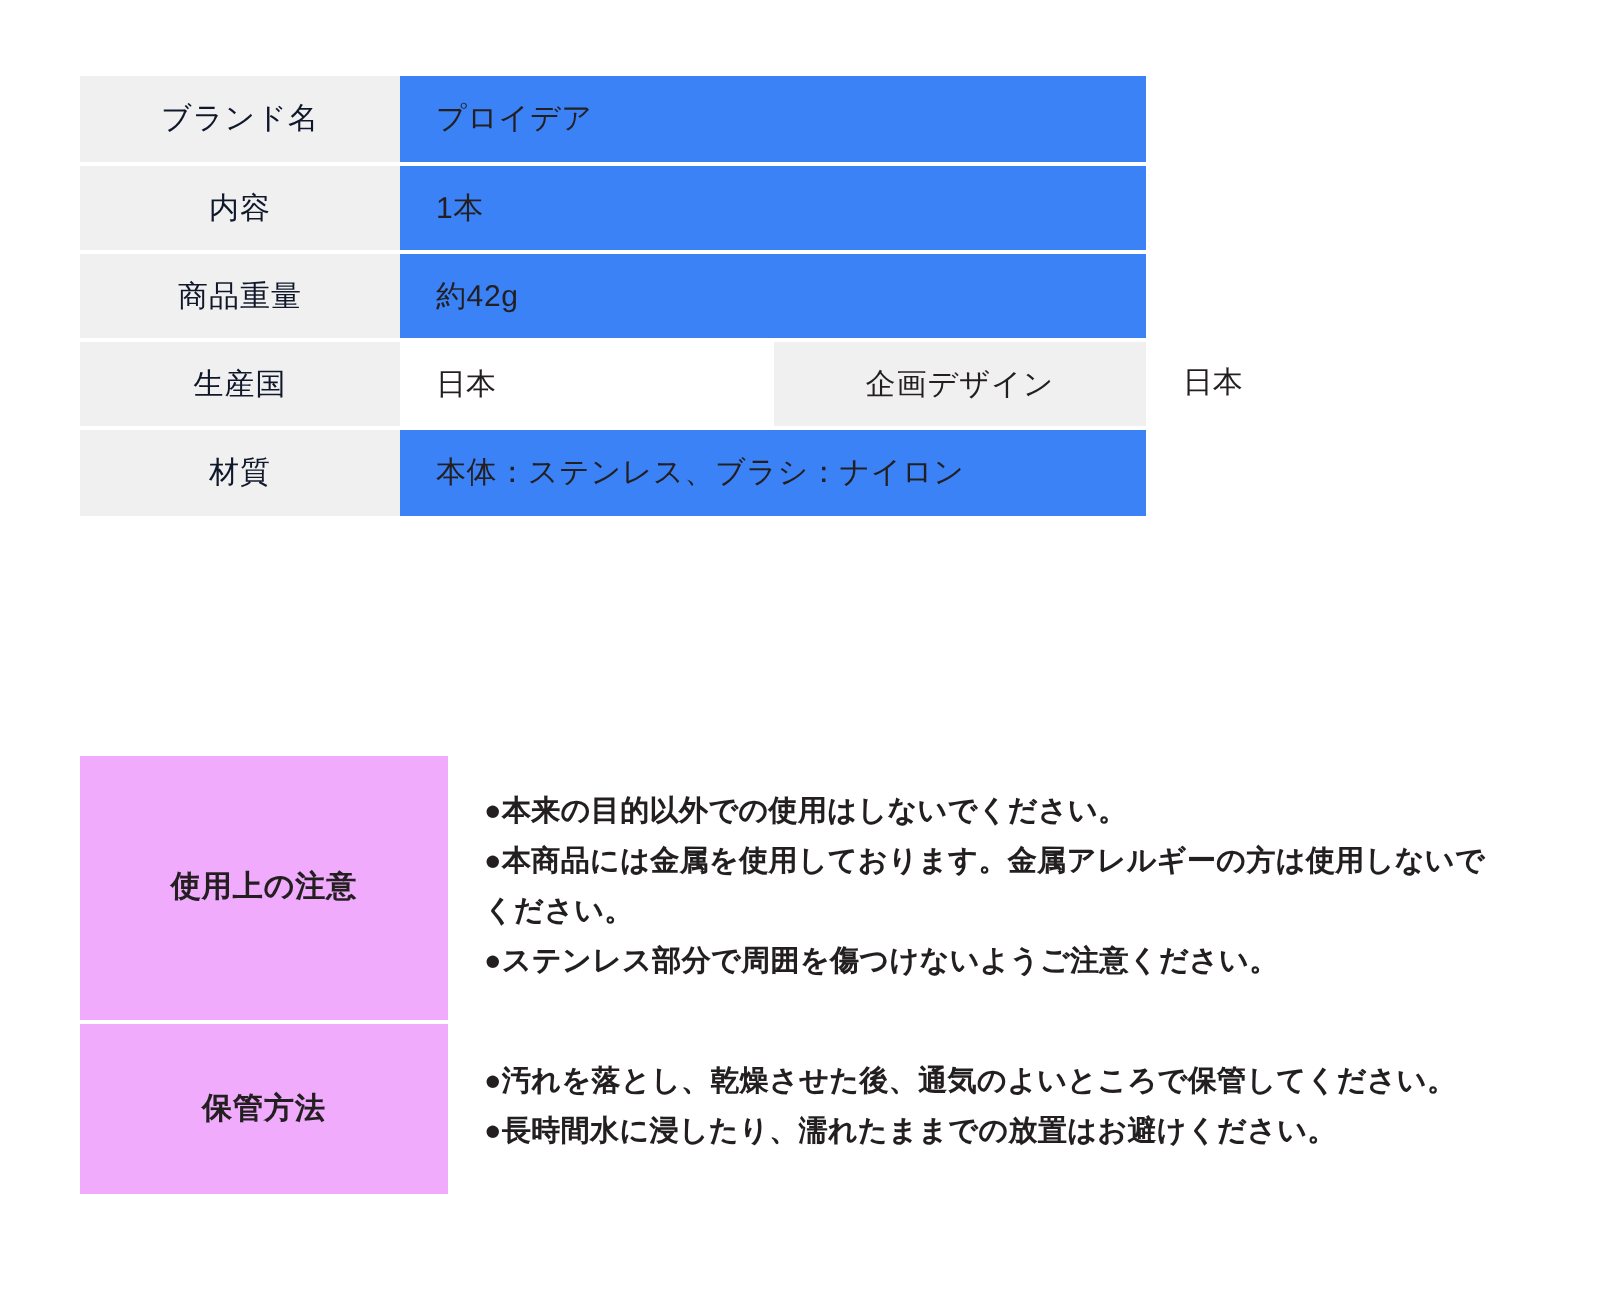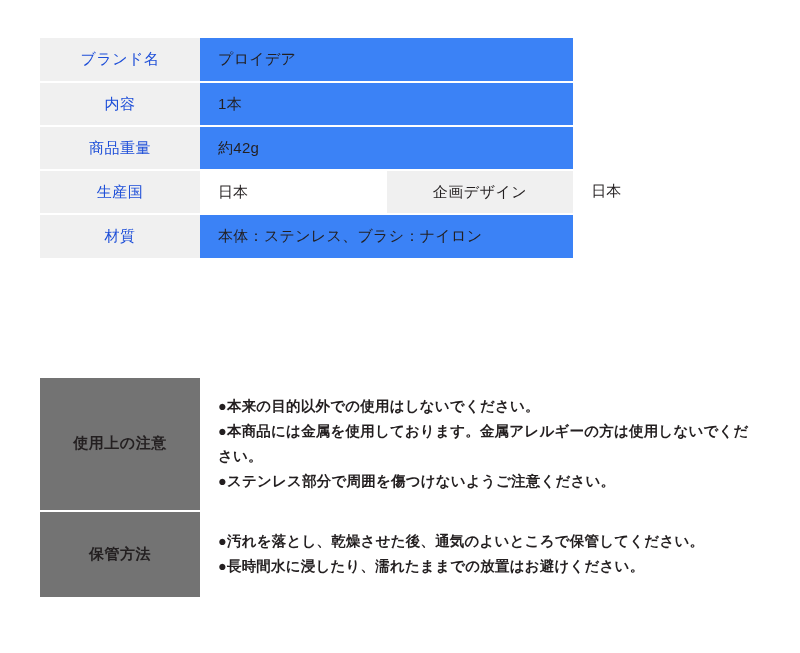--- a/index.html
+++ b/index.html
@@ -42,21 +42,21 @@
   }
   .spec-table tr:last-child th,
   .spec-table tr:last-child td {
     border-bottom: none;
   }
   .label-cell {
     width: 160px;
     background: #f0f0f0;
     text-align: center;
     font-size: 15px;
-    color: #1d4ed8;
+    color: #0f172a;
     letter-spacing: 0.5px;
   }
   .value-cell {
     background: #3b82f6;
     padding-left: 18px !important;
     font-size: 15px;
     color: #231f20;
     letter-spacing: 0.3px;
   }
   .label-cell-inline {
@@ -93,22 +93,22 @@
     padding: 0;
     font-weight: bold;
     vertical-align: middle;
     border-bottom: 2px solid #ffffff;
   }
   .notes-table tr:last-child th,
   .notes-table tr:last-child td {
     border-bottom: none;
   }
   .notes-label {
-    width: 160px;
-    background: #737373;
+    width: 184px;
+    background: #f0abfc;
     text-align: center;
     font-size: 15px;
     letter-spacing: 0.5px;
     margin-top: 32px;
   }
   .notes-body {
     background: #ffffff;
     padding: 16px 10px 16px 18px !important;
     font-size: 14.5px;
     line-height: 1.72;

